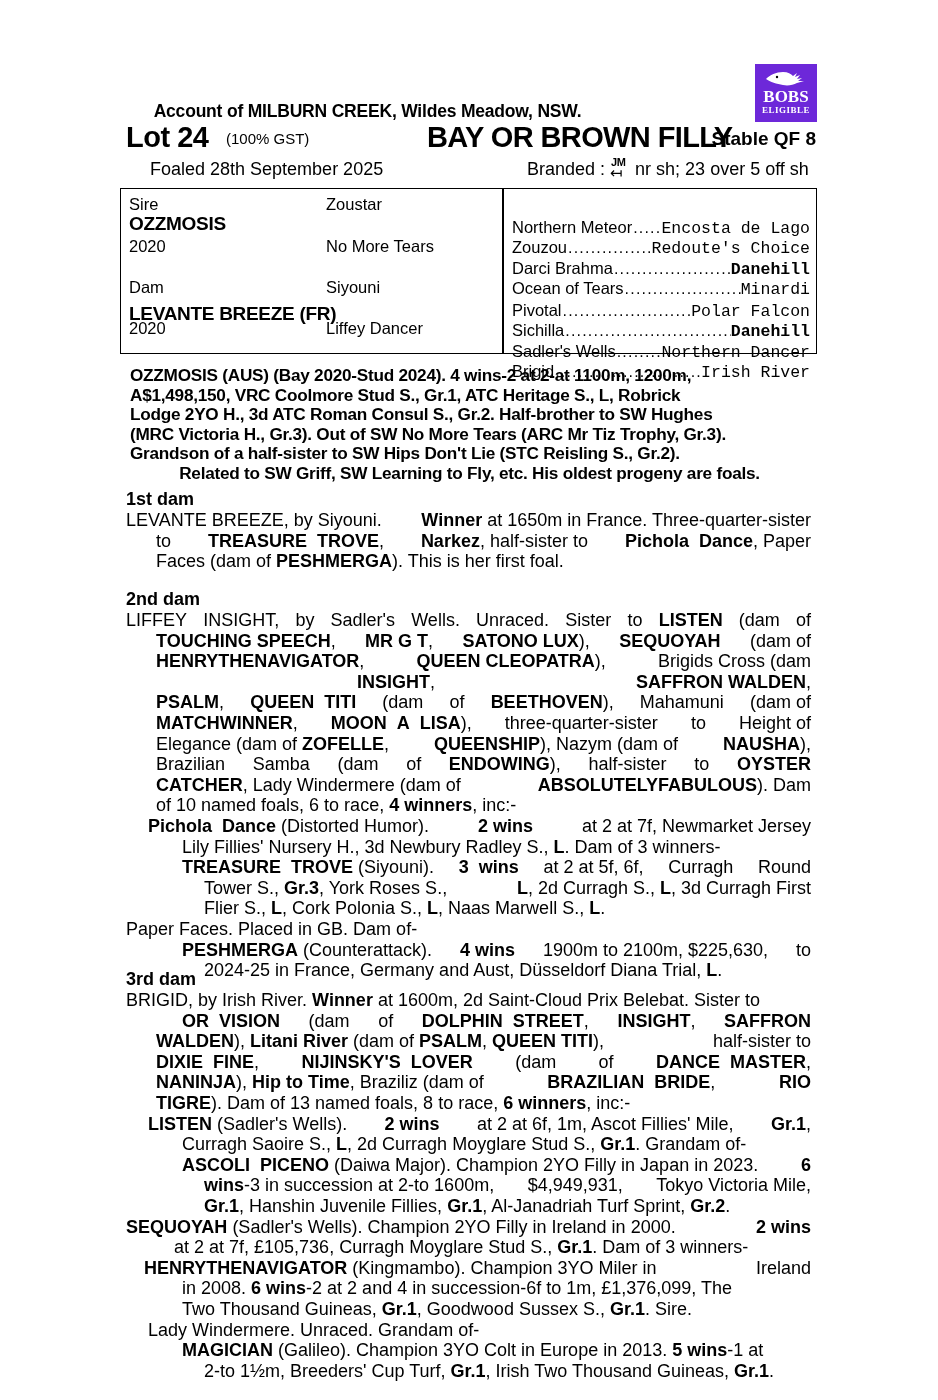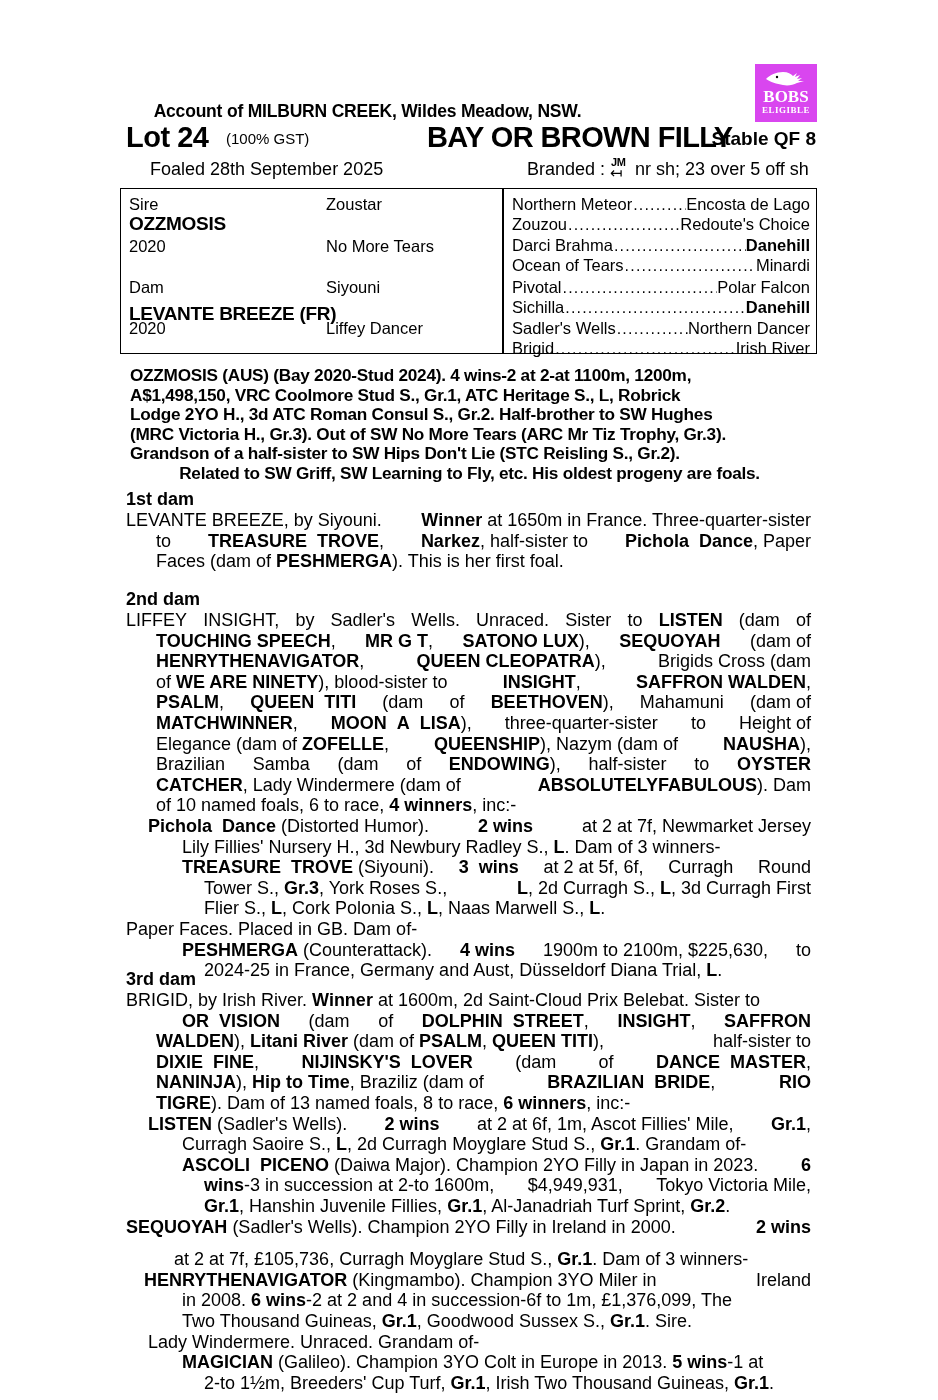--- a/index.html
+++ b/index.html
@@ -22,21 +22,21 @@
     height: 1400px;
   }
 
   
   .bobs-logo {
     position: absolute;
     left: 755px;
     top: 64px;
     width: 62px;
     height: 58px;
-    background: #d946ef;
+    background: #6d28d9;
     color: #ffffff;
     text-align: center;
     overflow: hidden;
   }
   .bobs-horse {
     margin-top: 4px;
     height: 20px;
   }
   .bobs-word {
     font-family: "Liberation Serif", serif;
@@ -192,30 +192,30 @@
   .pr {
     position: absolute;
     left: 8px;
     right: 6px;
     font-size: 16.5px;
     line-height: 20px;
     display: flex;
     align-items: baseline;
     white-space: nowrap;
   }
-  .pr .a { flex: 0 0 auto; }
+  .pr .a { flex: 0 0 auto; margin-top: 23px; }
   .pr .dots {
     flex: 1 1 auto;
     overflow: hidden;
     white-space: nowrap;
     letter-spacing: 1.2px;
     font-size: 16px;
     padding: 0 1px;
   }
-  .pr .b { flex: 0 0 auto; }
+  .pr .b { flex: 0 0 auto; font-family: Liberation Mono, monospace; }
   .pr .b.bold { font-weight: bold; }
 
   
   .sire-summary {
     position: absolute;
     left: 130px;
     top: 366px;
     width: 679px;
     font-size: 17.2px;
     font-weight: bold;
@@ -248,21 +248,21 @@
   .j {
     display: flex;
     white-space: nowrap;
   }
   .j > .sp { flex: 1 1 auto; min-width: 3px; }
   b { font-weight: bold; }
   .ind1 { padding-left: 30px; }
   .ind2 { padding-left: 22px; }
   .ind3 { padding-left: 56px; }
   .ind4 { padding-left: 78px; }
-  .ind5 { padding-left: 48px; margin-top: 12px; }
+  .ind5 { padding-left: 48px; }
 </style>
 </head>
 <body>
 
 <div class="page">
 
   <div class="bobs-logo">
     <div class="bobs-horse">
       <svg width="44" height="20" viewBox="0 0 44 20">
         <path d="M2 11 C6 7, 12 4, 19 4 C24 4, 27 6, 29 8 L33 5 L31 9 L36 7 L33 11 L38 10 L34 13 L40 13 L33 15 C29 17, 24 18, 19 17 C13 16, 6 14, 2 11 Z" fill="#ffffff"></path>
@@ -420,21 +420,20 @@
         <span>(dam of</span>
       </span>
     <span class="j ln ind1">
         <span><b>HENRYTHENAVIGATOR</b>,</span>
         <span class="sp"></span>
         <span><b>QUEEN CLEOPATRA</b>),</span>
         <span class="sp"></span>
         <span>Brigids Cross (dam</span>
       </span>
     <span class="j ln ind1">
-        <span>of <b>WE ARE NINETY</b>), blood-sister to</span>
         <span class="sp"></span>
         <span><b>INSIGHT</b>,</span>
         <span class="sp"></span>
         <span><b>SAFFRON WALDEN</b>,</span>
       </span>
     <span class="j ln ind1">
         <span><b>PSALM</b>,</span>
         <span class="sp"></span>
         <span><b>QUEEN&nbsp;&nbsp;TITI</b></span>
         <span class="sp"></span>

